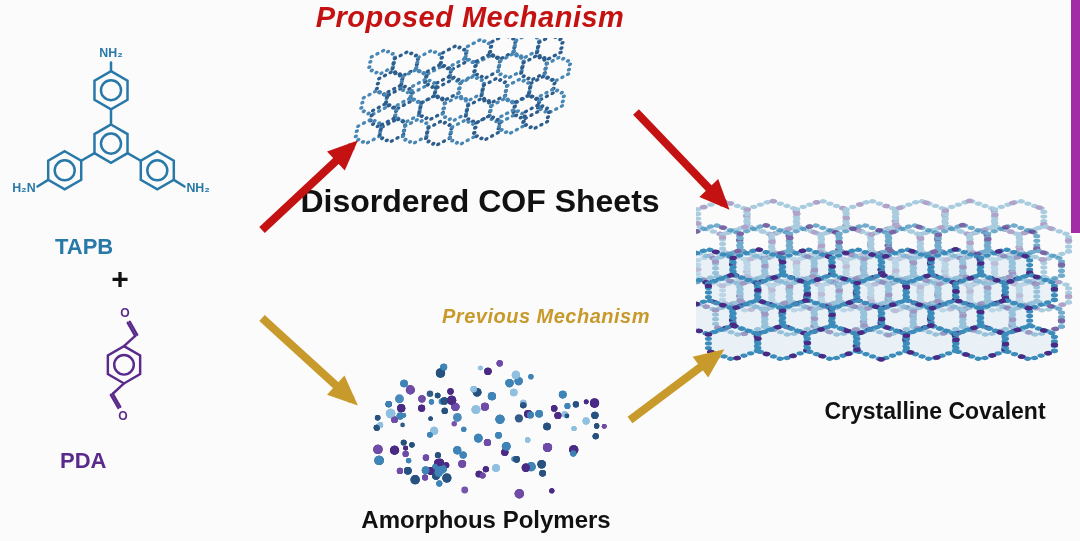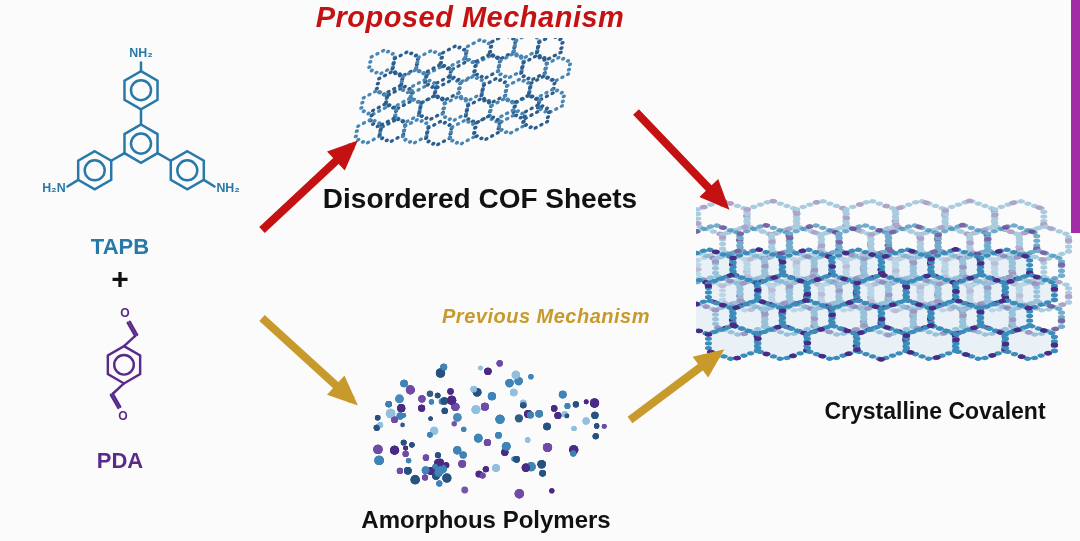--- a/index.html
+++ b/index.html
@@ -6,33 +6,33 @@
   .canvas{
     position:relative;width:1080px;height:541px;overflow:hidden;
     background:#fbfbfb;
     font-family:"Liberation Sans", sans-serif;
   }
   .abs{position:absolute;}
   .headline{font-weight:bold;font-style:italic;text-align:center;letter-spacing:.5px;}
   .headline.proposed{left:280px;top:1px;width:380px;font-size:29px;color:var(--red,#c41111);}
   .headline.previous{left:290px;top:305px;width:360px;font-size:20px;color:var(--gold,#c8992b);text-align:right;}
   .caption{font-weight:bold;color:var(--ink,#111);text-align:center;}
-  .caption.disordered{left:300px;top:183px;width:360px;font-size:28px;}
+  .caption.disordered{left:300px;top:183px;width:360px;font-size:32px;}
   .caption.amorphous{left:306px;top:506px;width:360px;font-size:24px;}
   .caption.crystalline{left:780px;top:398px;width:310px;font-size:23px;line-height:26px;}
-  .mol-name{font-weight:bold;text-align:center;font-size:22px;}
+  .mol-name{font-weight:bold;font-size:22px;}
   .mol-name.tapb{left:55px;top:234px;width:130px;color:var(--tapb-blue,#2878a8);}
   .mol-name.pda{left:60px;top:448px;width:120px;color:var(--pda-purple,#5a2a8a);}
   .plus-sign{left:95px;top:262px;width:50px;font-size:30px;font-weight:bold;color:var(--ink,#111);text-align:center;}
   .accent-bar{left:1071px;top:0;width:9px;height:233px;background:var(--accent-bar,#a22ba6);}
   .struct{pointer-events:none;}
   .sheet-box{left:330px;top:38px;width:315px;height:148px;}
   .cof-box{left:696px;top:196px;width:384px;height:205px;}
   .blob-box{left:352px;top:346px;width:262px;height:162px;}
-  .tapb-box{left:36px;top:28px;width:210px;height:215px;}
+  .tapb-box{left:6px;top:28px;width:210px;height:215px;}
   .pda-box{left:68px;top:292px;width:112px;height:140px;}
   .arrows{left:0;top:0;width:1080px;height:541px;pointer-events:none;}
   .bond-b{stroke:var(--tapb-blue,#2878a8);stroke-width:2.6;fill:none;stroke-linecap:round;}
   .bond-p{stroke:var(--pda-purple,#5a2a8a);stroke-width:2.6;fill:none;stroke-linecap:round;}
   .atom-b{fill:var(--tapb-blue,#2878a8);font-weight:bold;font-size:13px;}
   .atom-p{fill:var(--pda-purple,#5a2a8a);font-weight:bold;font-size:13px;}
 </style>
 </head>
 <body>
 

